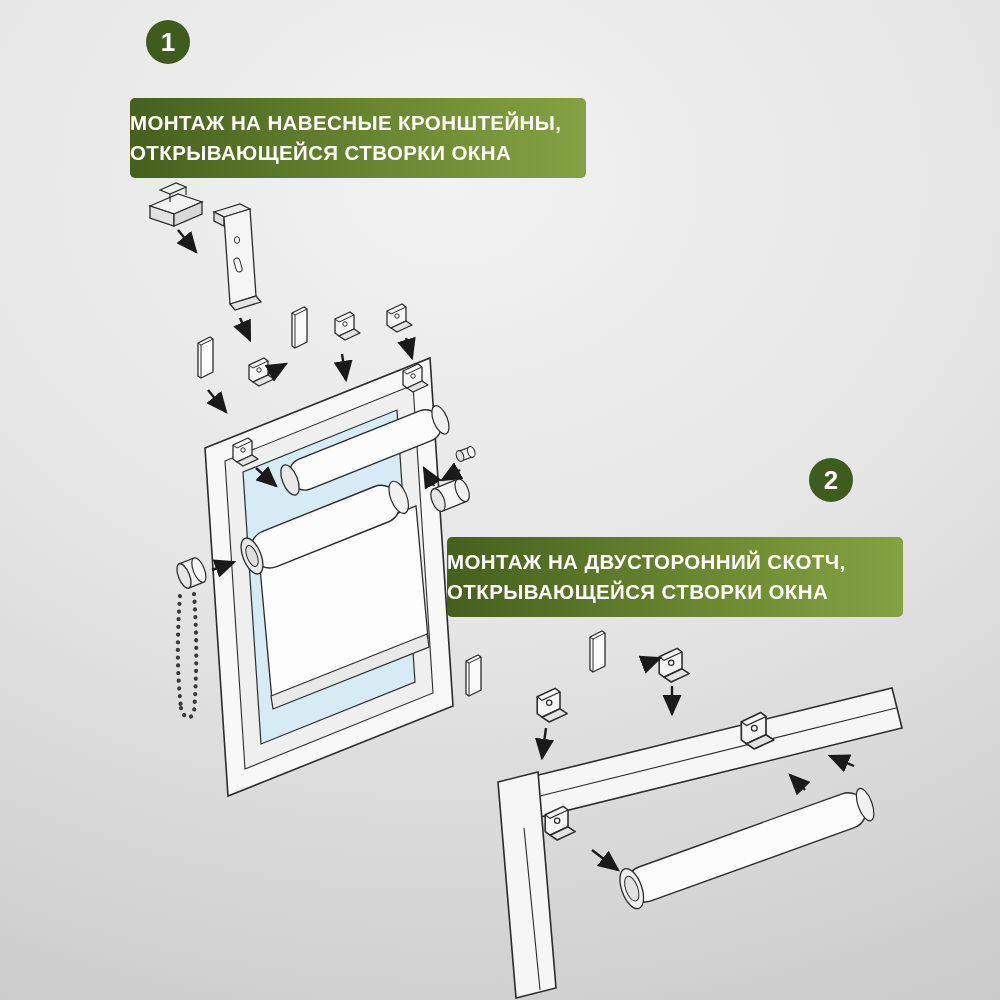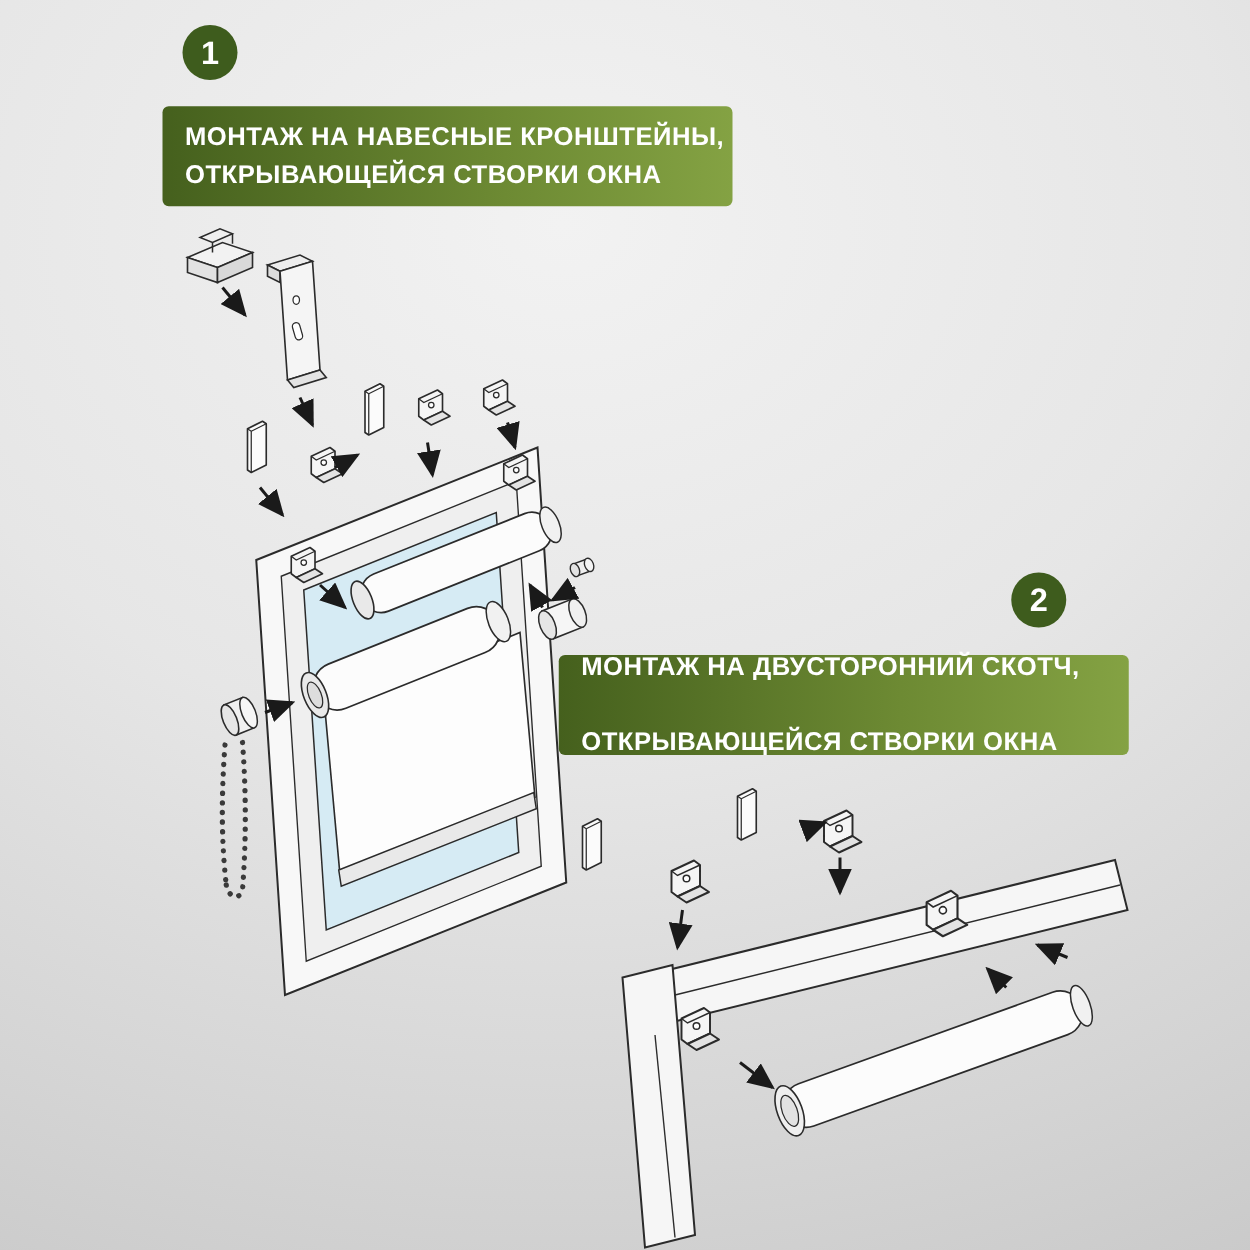--- a/index.html
+++ b/index.html
@@ -12,25 +12,25 @@
     position:absolute; width:44px; height:44px; border-radius:50%;
     background:#3e5c1d; color:#fff; display:flex; align-items:center; justify-content:center;
     font-size:26px; font-weight:700; z-index:3;
   }
   .badge-1 { left:146px; top:20px; }
   .badge-2 { left:809px; top:458px; }
   .banner {
     position:absolute; height:80px; border-radius:5px;
     background:linear-gradient(90deg, #45601d 0%, #6d8a33 60%, #84a243 100%);
     color:#fff; display:flex; flex-direction:column; justify-content:center;
-    gap:10px; padding-left:18px; z-index:3;
+    gap:10px; z-index:3;margin-top:13px;
   }
   .banner-line { font-size:20.5px; font-weight:700; letter-spacing:0.4px; line-height:1; white-space:nowrap; }
   .banner-1 { left:130px; top:85px;  width:456px; }
-  .banner-2 { left:447px; top:524px; width:456px;justify-content:space-between; }
+  .banner-2 { left:447px; top:524px; width:456px; }
   svg.drawing { position:absolute; z-index:1; }
   .drawing-1 { left:120px; top:168px; }
   .drawing-2 { left:440px; top:598px; }
 </style>
 </head>
 <body>
 
 <div class="canvas">
 
   <div class="badge badge-1">

